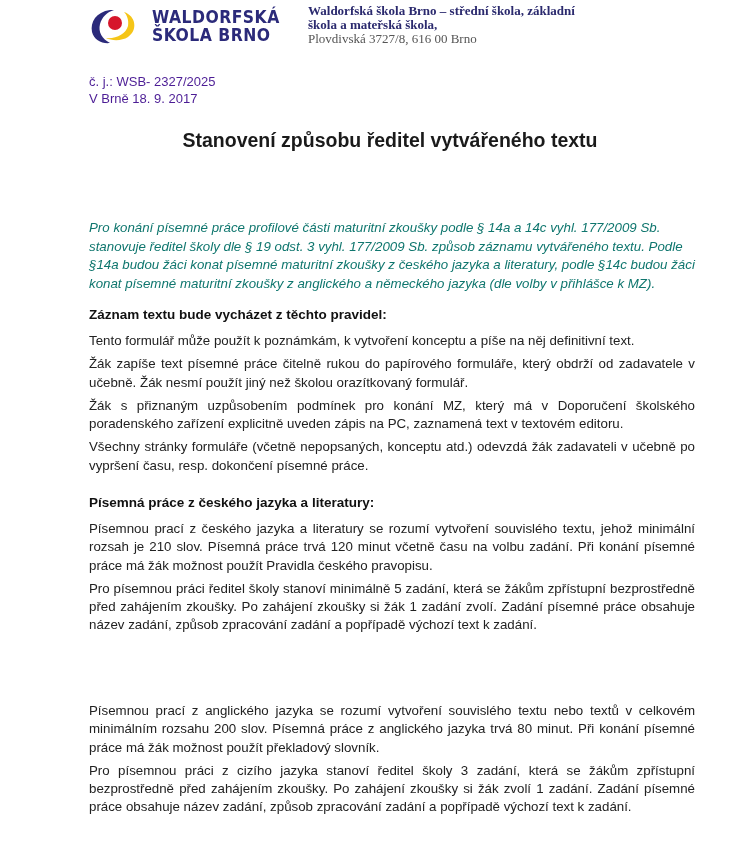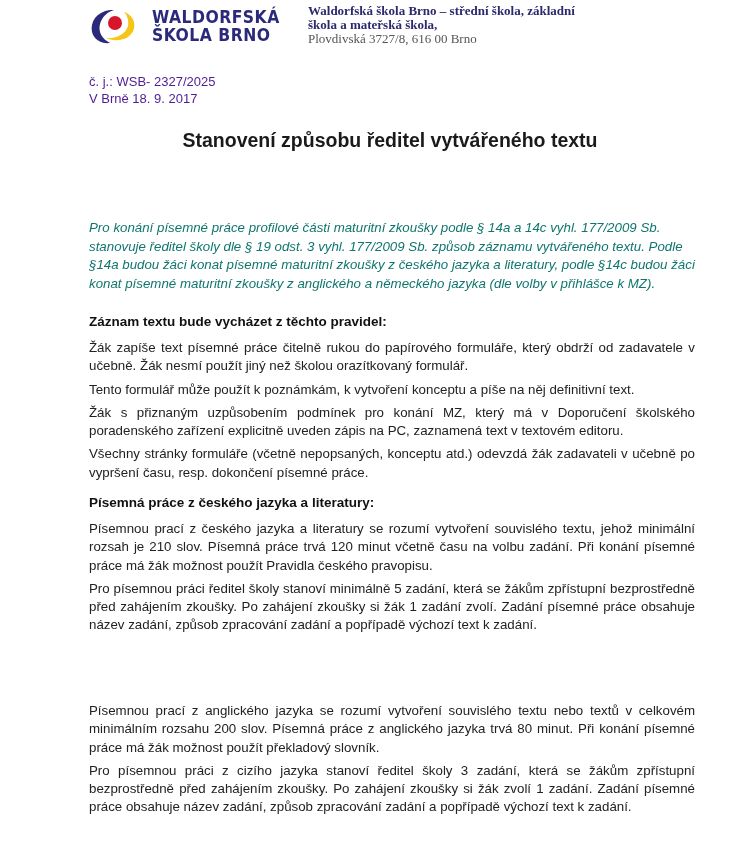--- a/index.html
+++ b/index.html
@@ -9,21 +9,21 @@
   .logo-text { position: absolute; left: 152px; top: 8px; font-family: "DejaVu Sans", sans-serif; font-weight: bold; color: #2b2a7a; font-size: 17px; line-height: 18px; letter-spacing: 0.5px; transform: scaleX(0.92); transform-origin: left; }
   .org { position: absolute; left: 308px; top: 4px; font-family: Liberation Serif, serif; font-size: 13px; line-height: 14px; }
   .org .l1, .org .l2 { color: #2b2a6e; font-weight: bold; }
   .org .l3 { color: #555; }
   .meta { position: absolute; left: 89px; top: 73px; font-size: 13px; line-height: 17px; color: #4c1d95; }
   .title { position: absolute; left: 80px; top: 128px; width: 620px; text-align: center; font-size: 19.5px; line-height: 24px; font-weight: bold; color: #1a1a1a; }
   .intro { position: absolute; left: 89px; top: 199px; width: 606px; font-style: italic; font-size: 13.3px; line-height: 18.5px; color: #0f766e; margin-top: 20px; }
   .section { position: absolute; left: 89px; width: 606px; }
   .section h2 { margin: 0 0 8px 0; font-size: 13.5px; font-weight: bold; color: #111; line-height: 18px; }
   .section p { margin: 0 0 5px 0; font-size: 13.3px; line-height: 18.3px; color: #222; text-align: justify; }
-  .s1 { top: 313px; }
+  .s1 { top: 306px; }
   .s2 { top: 494px; }
   .s3 { top: 702px; }
 </style>
 </head>
 <body>
 
 <div class="header">
   <svg class="logo" viewBox="0 0 60 40">
     <path d="M22 4 C8 6 2 16 4 26 C6 34 14 38 22 37 C14 33 10 26 12 18 C14 11 19 6 26 4 Z" fill="#2b2a7a"></path>
     <circle cx="27" cy="17" r="7" fill="#d6162b"></circle>
@@ -45,22 +45,22 @@
 </div>
 
 <div class="title">
   <div>Stanovení způsobu ředitel vytvářeného textu</div>
 </div>
 
 <div class="intro">Pro konání písemné práce profilové části maturitní zkoušky podle § 14a a 14c vyhl. 177/2009 Sb. stanovuje ředitel školy dle § 19 odst. 3 vyhl. 177/2009 Sb. způsob záznamu vytvářeného textu. Podle §14a budou žáci konat písemné maturitní zkoušky z českého jazyka a literatury, podle §14c budou žáci konat písemné maturitní zkoušky z anglického a německého jazyka (dle volby v přihlášce k MZ).</div>
 
 <div class="section s1">
   <h2>Záznam textu bude vycházet z těchto pravidel:</h2>
+  <p>Tento formulář může použít k poznámkám, k vytvoření konceptu a píše na něj definitivní text.</p>
   <p>Žák zapíše text písemné práce čitelně rukou do papírového formuláře, který obdrží od zadavatele v učebně. Žák nesmí použít jiný než školou orazítkovaný formulář.</p>
-  <p>Tento formulář může použít k poznámkám, k vytvoření konceptu a píše na něj definitivní text.</p>
   <p>Žák s přiznaným uzpůsobením podmínek pro konání MZ, který má v Doporučení školského poradenského zařízení explicitně uveden zápis na PC, zaznamená text v textovém editoru.</p>
   <p>Všechny stránky formuláře (včetně nepopsaných, konceptu atd.) odevzdá žák zadavateli v učebně po vypršení času, resp. dokončení písemné práce.</p>
 </div>
 
 <div class="section s2">
   <h2>Písemná práce z českého jazyka a literatury:</h2>
   <p>Písemnou prací z českého jazyka a literatury se rozumí vytvoření souvislého textu, jehož minimální rozsah je 210 slov. Písemná práce trvá 120 minut včetně času na volbu zadání. Při konání písemné práce má žák možnost použít Pravidla českého pravopisu.</p>
   <p>Pro písemnou práci ředitel školy stanoví minimálně 5 zadání, která se žákům zpřístupní bezprostředně před zahájením zkoušky. Po zahájení zkoušky si žák 1 zadání zvolí. Zadání písemné práce obsahuje název zadání, způsob zpracování zadání a popřípadě výchozí text k zadání.</p>
 </div>
 

